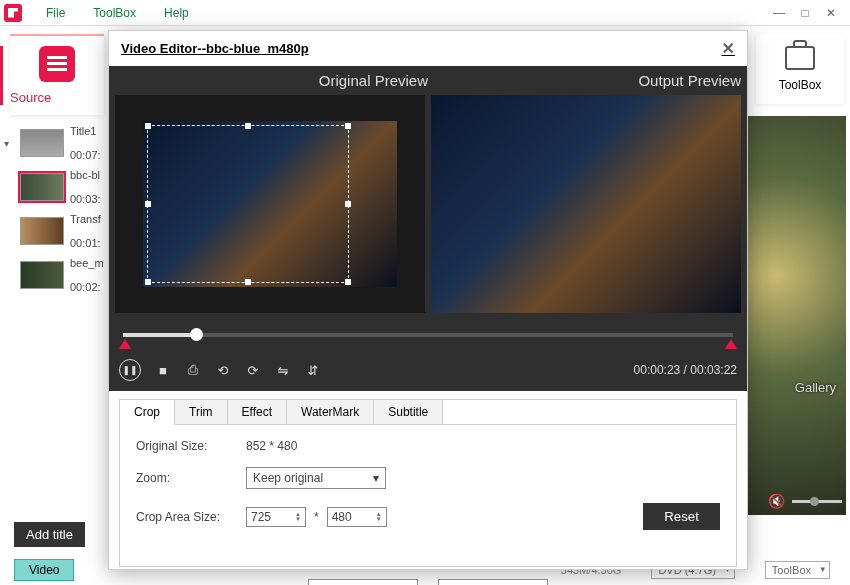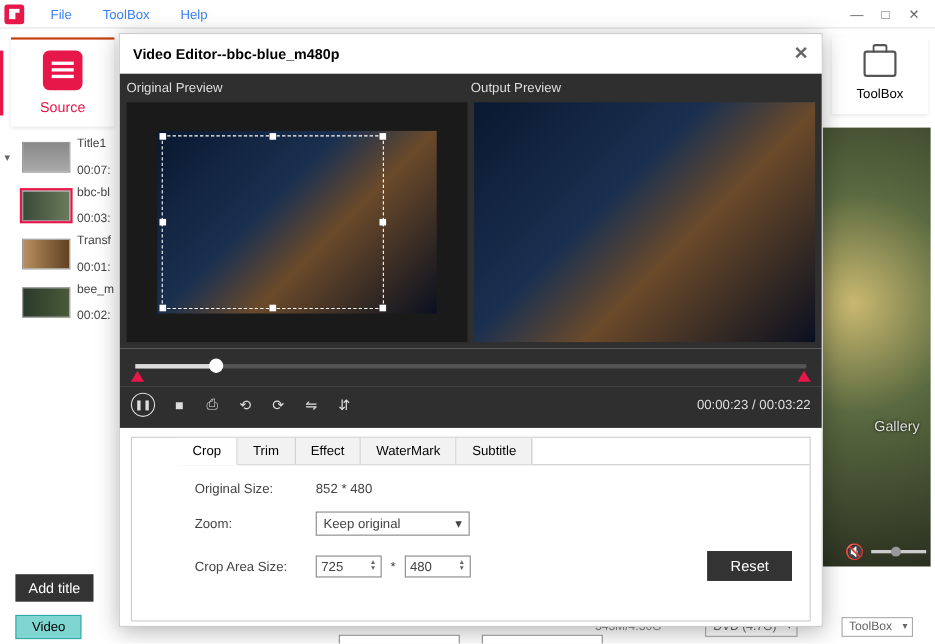--- a/index.html
+++ b/index.html
@@ -2,69 +2,69 @@
 <html><head>
 <meta charset="utf-8">
 <style>
 * { box-sizing: border-box; margin: 0; padding: 0; font-family: Arial, sans-serif; }
 body { width: 850px; height: 585px; overflow: hidden; background: #fff; position: relative; font-size: 12px; }
 
 
 .menubar { height: 26px; background: #fff; border-bottom: 1px solid #ddd; display: flex; align-items: center; padding: 0 4px; }
 .app-icon { width: 18px; height: 18px; background: #e8174a; border-radius: 3px; margin-right: 10px; position: relative; }
 .app-icon::after { content: ''; position: absolute; inset: 4px; background: #fff; clip-path: polygon(0 0, 100% 0, 100% 40%, 60% 40%, 60% 100%, 0 100%); }
-.menu-item { padding: 0 14px; cursor: pointer; color: #3b82f6; }
+.menu-item { padding: 0 14px; cursor: pointer; color: #15803d; }
 .win-controls { margin-left: auto; display: flex; gap: 12px; padding-right: 8px; color: #666; }
 .win-btn { cursor: pointer; width: 14px; text-align: center; }
 
 
 .left-panel { position: absolute; left: 0; top: 26px; width: 110px; bottom: 0; background: #fff; }
-.source-card { margin: 8px 6px 0 10px; background: #fff; box-shadow: 0 1px 4px rgba(0,0,0,.1); border-top: 2px solid #c2410c; padding: 10px 0; text-align: center; position: relative; }
+.source-card { margin: 8px 6px 0 10px; background: #fff; box-shadow: 0 1px 4px rgba(0,0,0,.1); border-top: 2px solid #fca5a5; padding: 10px 0; position: relative; }
 .source-card::before { content:''; position:absolute; left:-10px; top:10px; bottom:10px; width:3px; background:#e8174a; }
 .source-icon { width: 36px; height: 36px; background: #e8174a; border-radius: 6px; margin: 0 auto 8px; position: relative; }
 .source-icon::after { content:''; position:absolute; left:8px; top:10px; right:8px; height:3px; background:#fff; box-shadow: 0 6px 0 #fff, 0 12px 0 #fff; }
 .source-label { color: #e8174a; font-size: 13px; }
 
 .clip-list { margin-top: 8px; }
 .clip-row { display: flex; align-items: center; gap: 6px; padding: 2px 4px 6px 4px; }
 .clip-row .caret { width: 10px; color: #666; font-size: 10px; }
 .clip-thumb { width: 44px; height: 28px; background: #888; border: 1px solid #999; flex-shrink: 0; }
 .clip-thumb.sel { outline: 2px solid #e8174a; }
 .clip-meta { display: flex; flex-direction: column; font-size: 11px; color: #444; overflow: hidden; gap: 12px; }
 .clip-meta span { white-space: nowrap; }
 
 .add-title-btn { position: absolute; left: 14px; bottom: 38px; background: #333; color: #fff; padding: 5px 12px; border: none; cursor: pointer; font-size: 13px; }
 
 
 .bottom-strip { position: absolute; left: 0; bottom: 0; right: 0; height: 30px; display: flex; align-items: center; padding-left: 14px; gap: 6px; }
 .video-chip { background: #7fd6d0; border: 1px solid #3aa; padding: 3px 14px; font-size: 12px; }
-.bottom-info { margin-left: auto; color: #888; font-size: 11px; padding-right: 20px; display:flex; gap:40px; align-items:center;}
+.bottom-info { margin-left: auto; color: #888; font-size: 11px; padding-right: 20px; display:flex; gap:30px; align-items:center;}
 .combo { border: 1px solid #aaa; padding: 2px 18px 2px 6px; font-size: 11px; color: #666; position: relative; background:#fff; }
 .combo::after { content:'▾'; position:absolute; right:4px; top:2px; font-size:9px; }
 
 
 .right-panel { position: absolute; right: 0; top: 26px; width: 100px; bottom: 30px; background: #fff; }
 .toolbox-card { margin: 8px 6px; padding: 12px 0; text-align: center; box-shadow: 0 1px 4px rgba(0,0,0,.08); }
 .toolbox-icon { width: 30px; height: 24px; margin: 0 auto 8px; border: 2px solid #555; border-radius: 3px; position: relative; }
 .toolbox-icon::before { content:''; position:absolute; top:-8px; left:6px; right:6px; height:6px; border:2px solid #555; border-bottom:none; border-radius:3px 3px 0 0; }
 .preview-pane { position:absolute; top: 90px; left: -20px; right: 4px; bottom: 40px; background: #2a2a20; }
 .gallery-label { position:absolute; right:10px; bottom: 120px; color:#ddd; font-size:13px; text-shadow:0 0 3px #000; }
 .vol-row { position:absolute; bottom: 46px; right: 8px; display:flex; align-items:center; gap:6px; }
 .vol-icon { color:#999; font-size:14px; }
 .vol-track { width: 50px; height:3px; background:#ccc; position:relative; }
 .vol-thumb { position:absolute; left:18px; top:-3px; width:9px; height:9px; background:#999; border-radius:50%; }
 
 
 .modal { position: absolute; left: 108px; top: 30px; width: 640px; height: 540px; background: #fff; box-shadow: 0 4px 20px rgba(0,0,0,.3); border: 1px solid #ccc; display:flex; flex-direction:column; }
-.modal-title { display:flex; align-items:center; padding: 8px 12px; font-weight: bold; font-size: 13px; }
+.modal-title { display:flex; align-items:center; padding: 8px 12px; font-weight: bold; font-size: 13px; text-decoration: underline; }
 .modal-close { margin-left:auto; cursor:pointer; font-size: 16px; color:#666; }
 
 .preview-row { background:#2f2f2f; padding: 0 6px 6px; }
 .preview-headers { display:flex; }
-.preview-headers > div { flex:1; text-align:left; color:#ddd; font-size:12px; padding:6px 0; }
+.preview-headers > div { flex:1; text-align:right; color:#ddd; font-size:15px; padding:6px 0; }
 .preview-imgs { display:flex; gap:6px; }
 .pv { flex:1; height: 218px; background: linear-gradient(135deg,#0a1830 0%, #1a3050 40%, #6b4a2a 60%, #0a1020 100%); position:relative; }
 .pv.left { background: #1a1a1a; display:flex; align-items:center; justify-content:center; }
 .pv-inner { width: 82%; height: 76%; background: linear-gradient(135deg,#0a1830 0%, #1a3050 40%, #6b4a2a 60%, #0a1020 100%); position:relative; }
 .crop-box { position:absolute; inset: 4px 48px 4px 4px; border: 1px dashed #fff; }
 .crop-box .h { position:absolute; width:6px; height:6px; background:#fff; }
 .h.tl{top:-3px;left:-3px}.h.tr{top:-3px;right:-3px}.h.bl{bottom:-3px;left:-3px}.h.br{bottom:-3px;right:-3px}
 .h.tc{top:-3px;left:calc(50% - 3px)}.h.bc{bottom:-3px;left:calc(50% - 3px)}
 .h.ml{top:calc(50% - 3px);left:-3px}.h.mr{top:calc(50% - 3px);right:-3px}
 
@@ -74,21 +74,21 @@
 .tl-prog { position:absolute; left:0; top:0; bottom:0; width:12%; background:#ddd; }
 .tl-thumb { position:absolute; left:12%; top:-5px; width:13px; height:13px; background:#fff; border-radius:50%; margin-left:-6px; }
 .tl-markers { display:flex; justify-content:space-between; }
 .tri { width:0; height:0; border-left:6px solid transparent; border-right:6px solid transparent; border-bottom:10px solid #e8174a; }
 .controls-row { background:#2f2f2f; display:flex; align-items:center; padding: 6px 10px 10px; gap: 14px; }
 .ctrl-btn { color:#ddd; cursor:pointer; font-size: 13px; width:16px; text-align:center; }
 .pause-btn { width:22px; height:22px; border:1.5px solid #ddd; border-radius:50%; display:flex; align-items:center; justify-content:center; color:#ddd; font-size:9px; }
 .time-display { margin-left:auto; color:#ddd; font-size:12px; }
 
 
-.tabs-wrap { border:1px solid #ccc; margin: 8px 10px 0; flex:1; padding-bottom:8px;padding-left:41px; }
+.tabs-wrap { border:1px solid #ccc; margin: 8px 10px 0; flex:1; padding-bottom:8px; }
 .tabs { display:flex; border-bottom:1px solid #ccc; }
 .tab { padding: 5px 14px; border-right:1px solid #ccc; background:#f2f2f2; cursor:pointer; font-size:12px; }
 .tab.active { background:#fff; border-bottom:1px solid #fff; margin-bottom:-1px; }
 .form-area { padding: 14px 16px; }
 .form-row { display:flex; align-items:center; margin-bottom: 14px; font-size:12px; color:#444; }
 .form-row .lbl { width: 110px; }
 .select-box { border:1px solid #888; padding: 3px 6px; width: 140px; position:relative; }
 .select-box::after { content:'▾'; position:absolute; right:6px; top:3px; }
 .num-input { border:1px solid #888; width:60px; padding:2px 4px; display:flex; align-items:center; }
 .spinner { margin-left:auto; display:flex; flex-direction:column; font-size:6px; line-height:5px; color:#666; }

